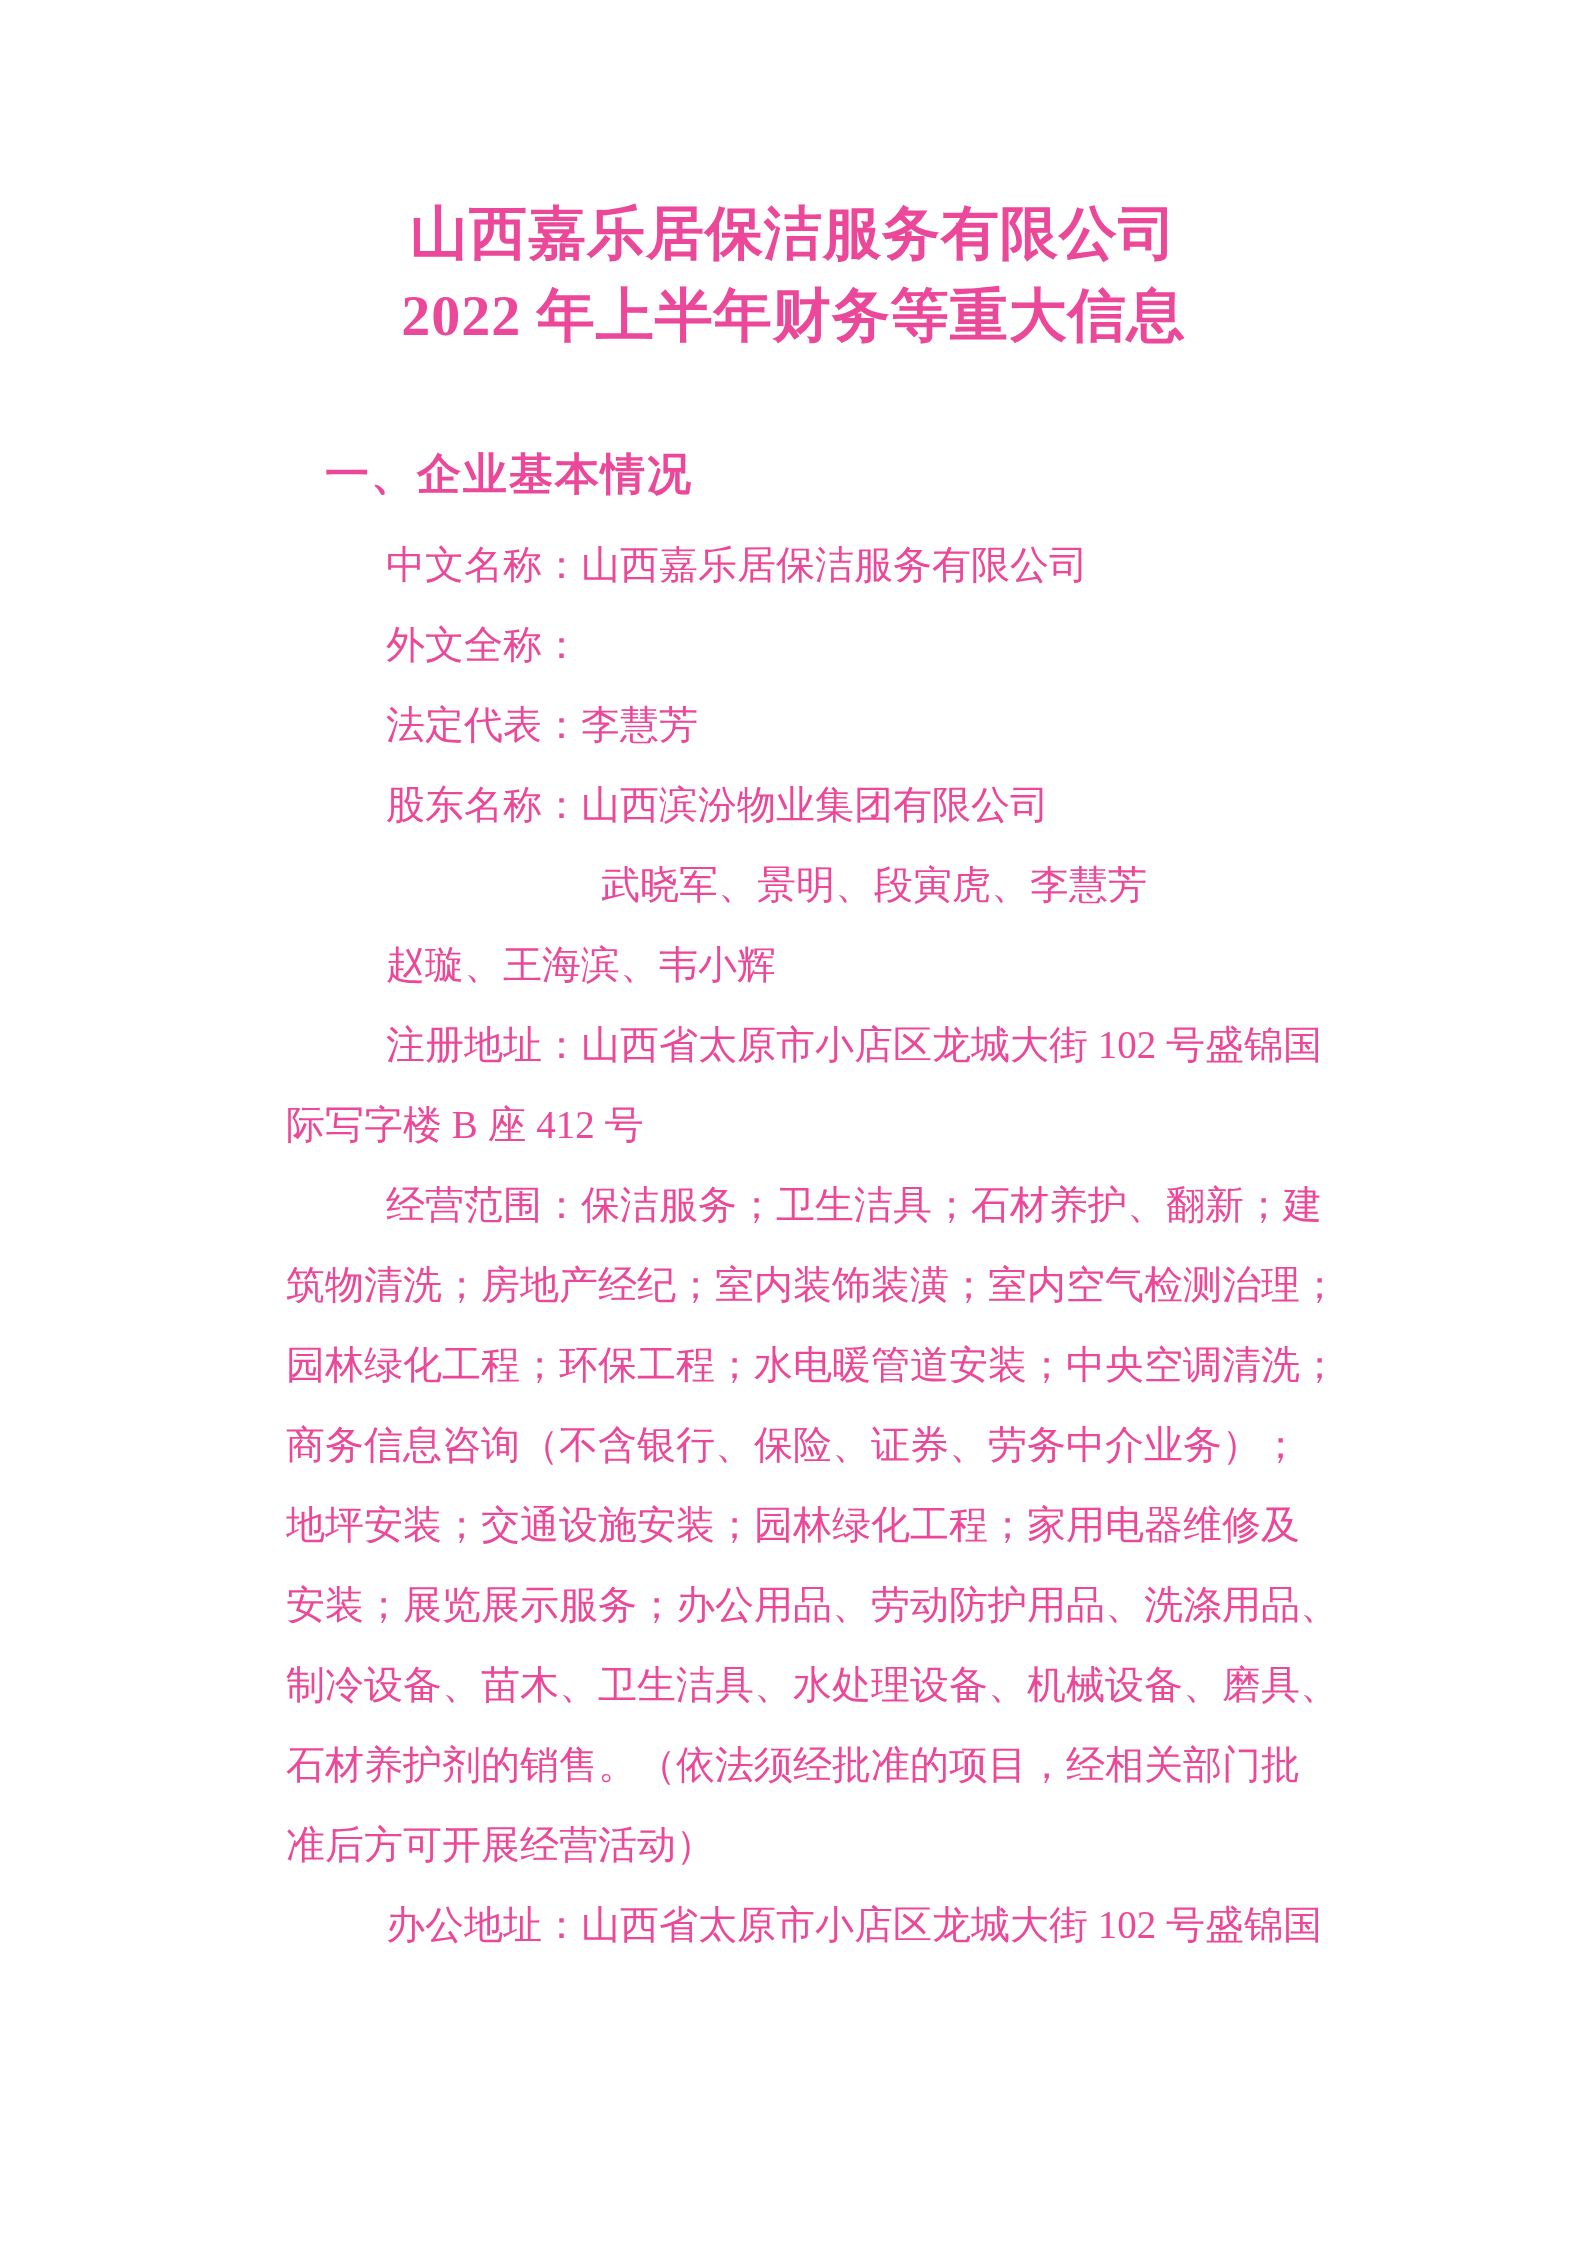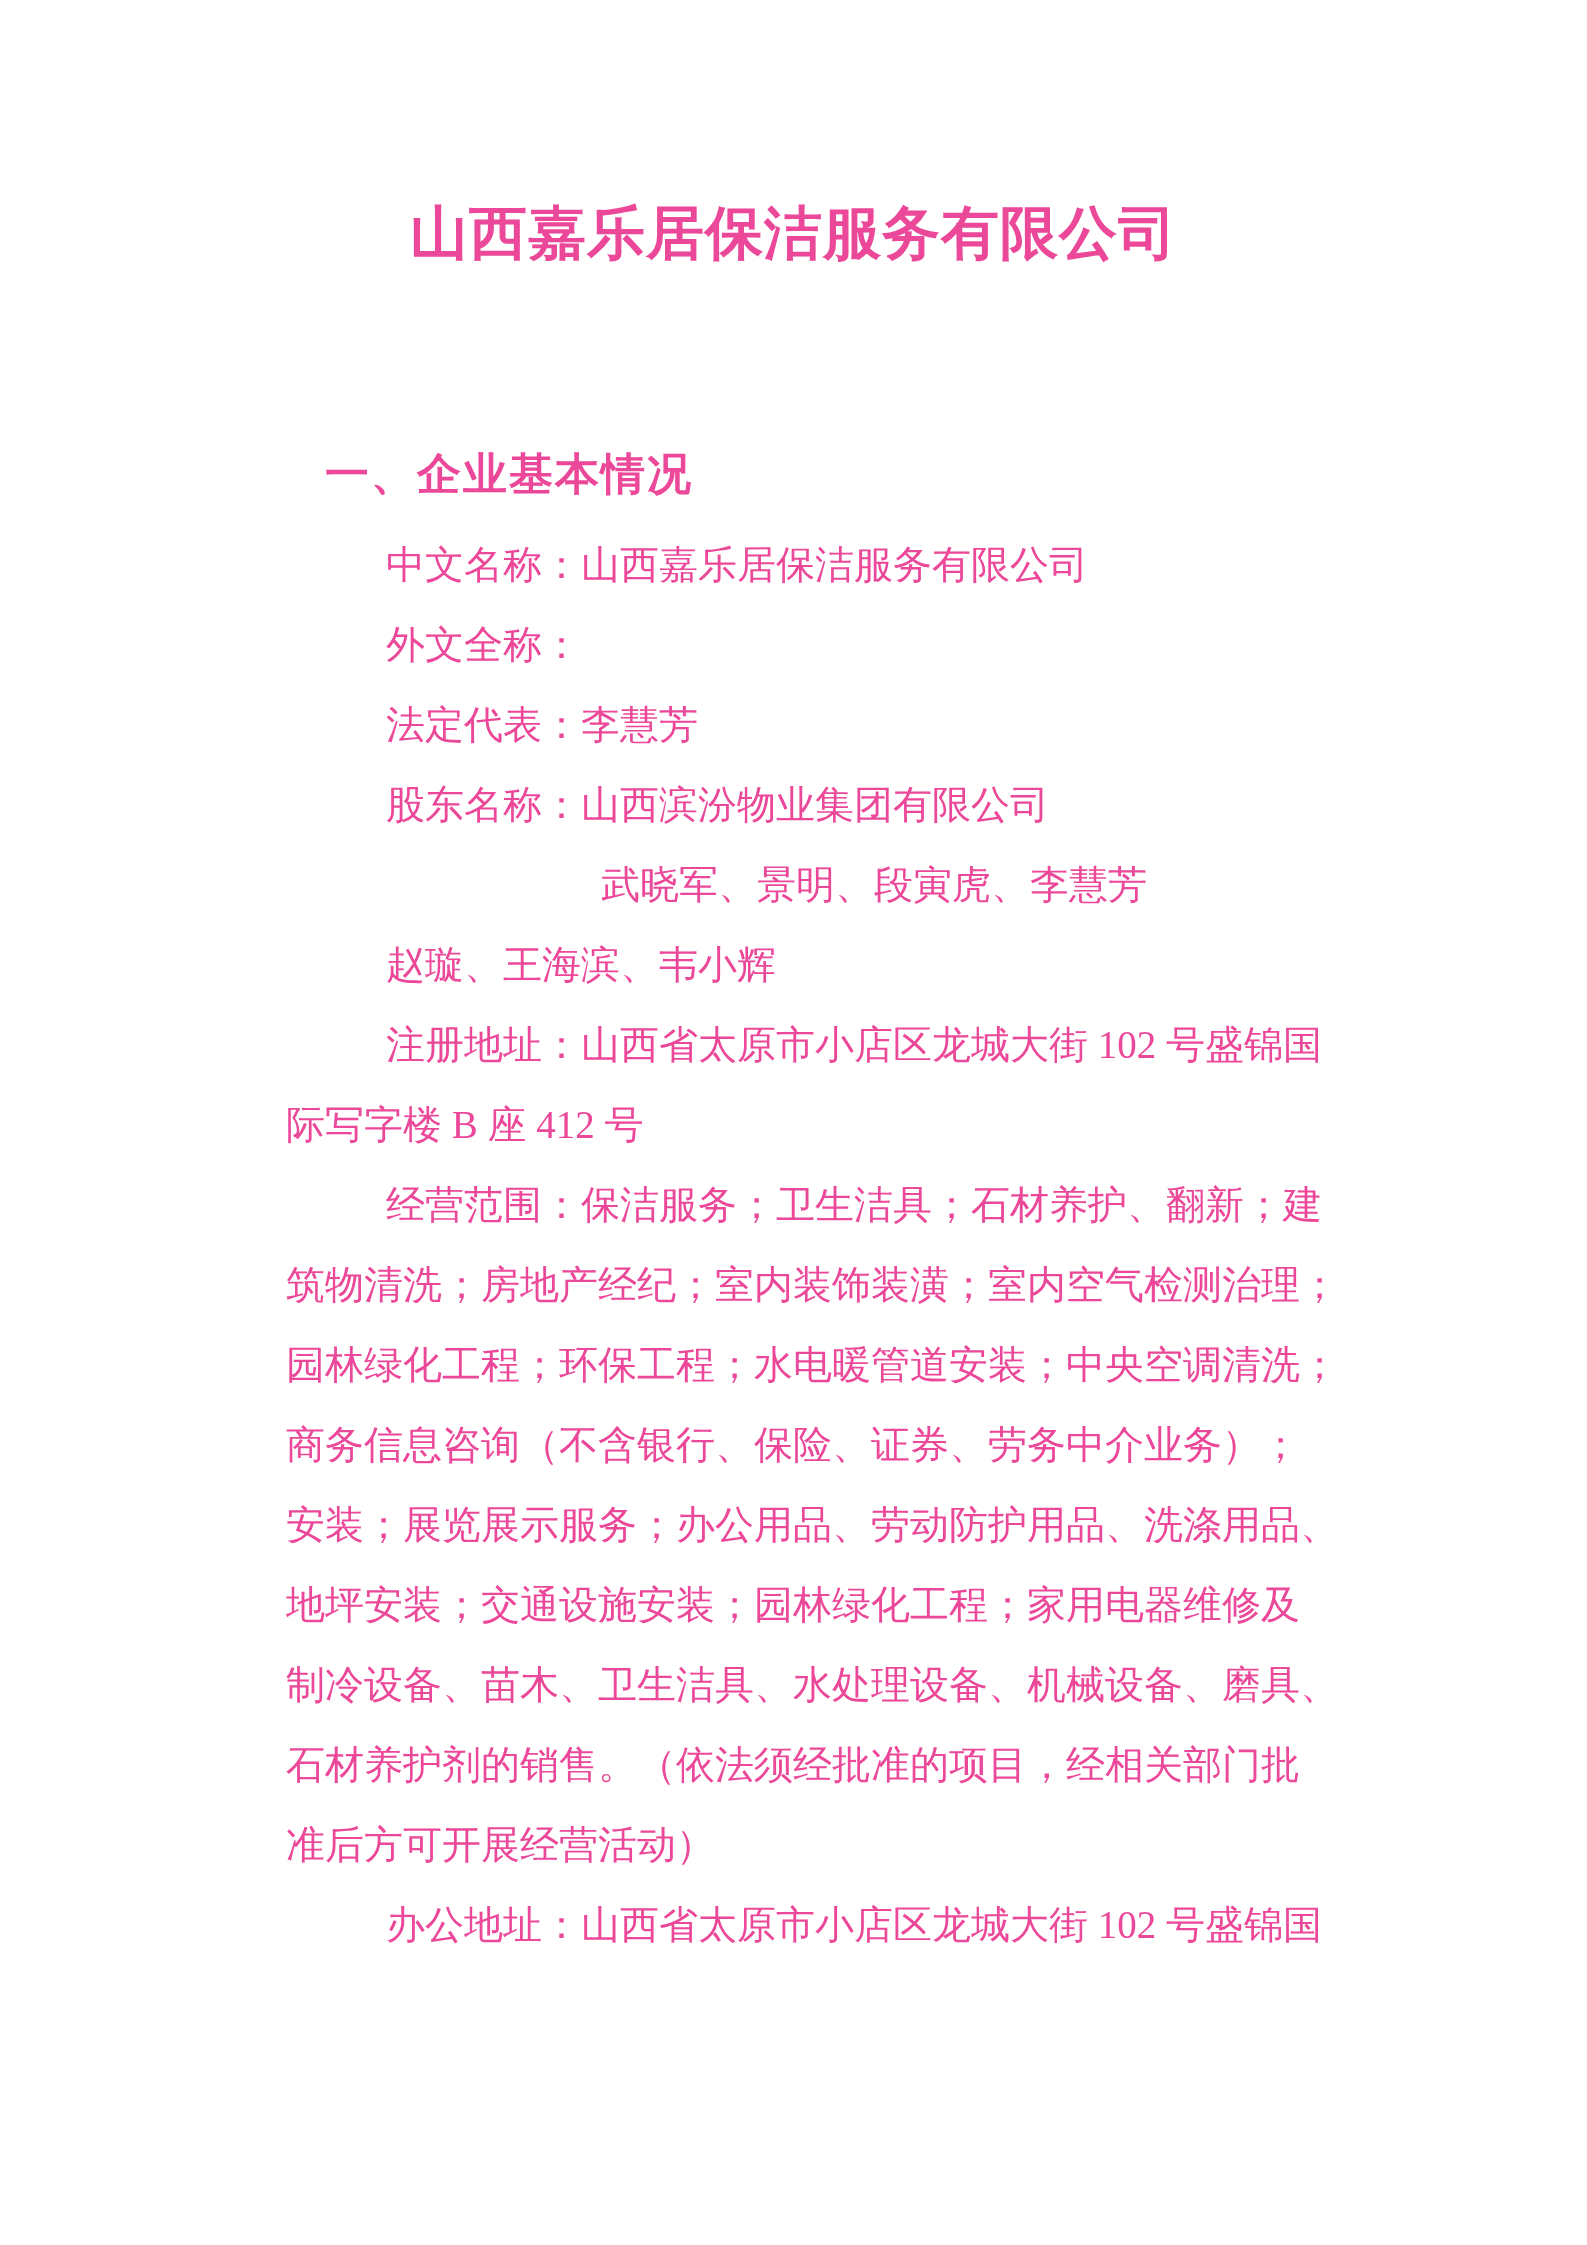--- a/index.html
+++ b/index.html
@@ -56,37 +56,38 @@
   .indent-none  { padding-left: 0; }
   .indent-first { padding-left: 100px; }
   .indent-value { padding-left: 315px; }
 </style>
 </head>
 <body>
 
 <div class="page">
   <div class="title-block">
     <div class="title-line">山西嘉乐居保洁服务有限公司</div>
+    <div class="title-line">2022 年上半年财务等重大信息</div>
   </div>
 
   <div class="heading">一、企业基本情况</div>
 
   <div class="body-block" id="body-lines">
       <div class="line indent-first">中文名称：山西嘉乐居保洁服务有限公司</div>
       <div class="line indent-first">外文全称：</div>
       <div class="line indent-first">法定代表：李慧芳</div>
       <div class="line indent-first">股东名称：山西滨汾物业集团有限公司</div>
       <div class="line indent-value">武晓军、景明、段寅虎、李慧芳</div>
       <div class="line indent-first">赵璇、王海滨、韦小辉</div>
       <div class="line indent-first">注册地址：山西省太原市小店区龙城大街 102 号盛锦国</div>
       <div class="line indent-none">际写字楼 B 座 412 号</div>
       <div class="line indent-first">经营范围：保洁服务；卫生洁具；石材养护、翻新；建</div>
       <div class="line indent-none">筑物清洗；房地产经纪；室内装饰装潢；室内空气检测治理；</div>
       <div class="line indent-none">园林绿化工程；环保工程；水电暖管道安装；中央空调清洗；</div>
       <div class="line indent-none">商务信息咨询（不含银行、保险、证券、劳务中介业务）；</div>
+      <div class="line indent-none">地坪安装；交通设施安装；园林绿化工程；家用电器维修及</div>
       <div class="line indent-none">安装；展览展示服务；办公用品、劳动防护用品、洗涤用品、</div>
-      <div class="line indent-none">地坪安装；交通设施安装；园林绿化工程；家用电器维修及</div>
       <div class="line indent-none">制冷设备、苗木、卫生洁具、水处理设备、机械设备、磨具、</div>
       <div class="line indent-none">石材养护剂的销售。（依法须经批准的项目，经相关部门批</div>
       <div class="line indent-none">准后方可开展经营活动）</div>
       <div class="line indent-first">办公地址：山西省太原市小店区龙城大街 102 号盛锦国</div>
     </div>
 </div>
 
 </body></html>

